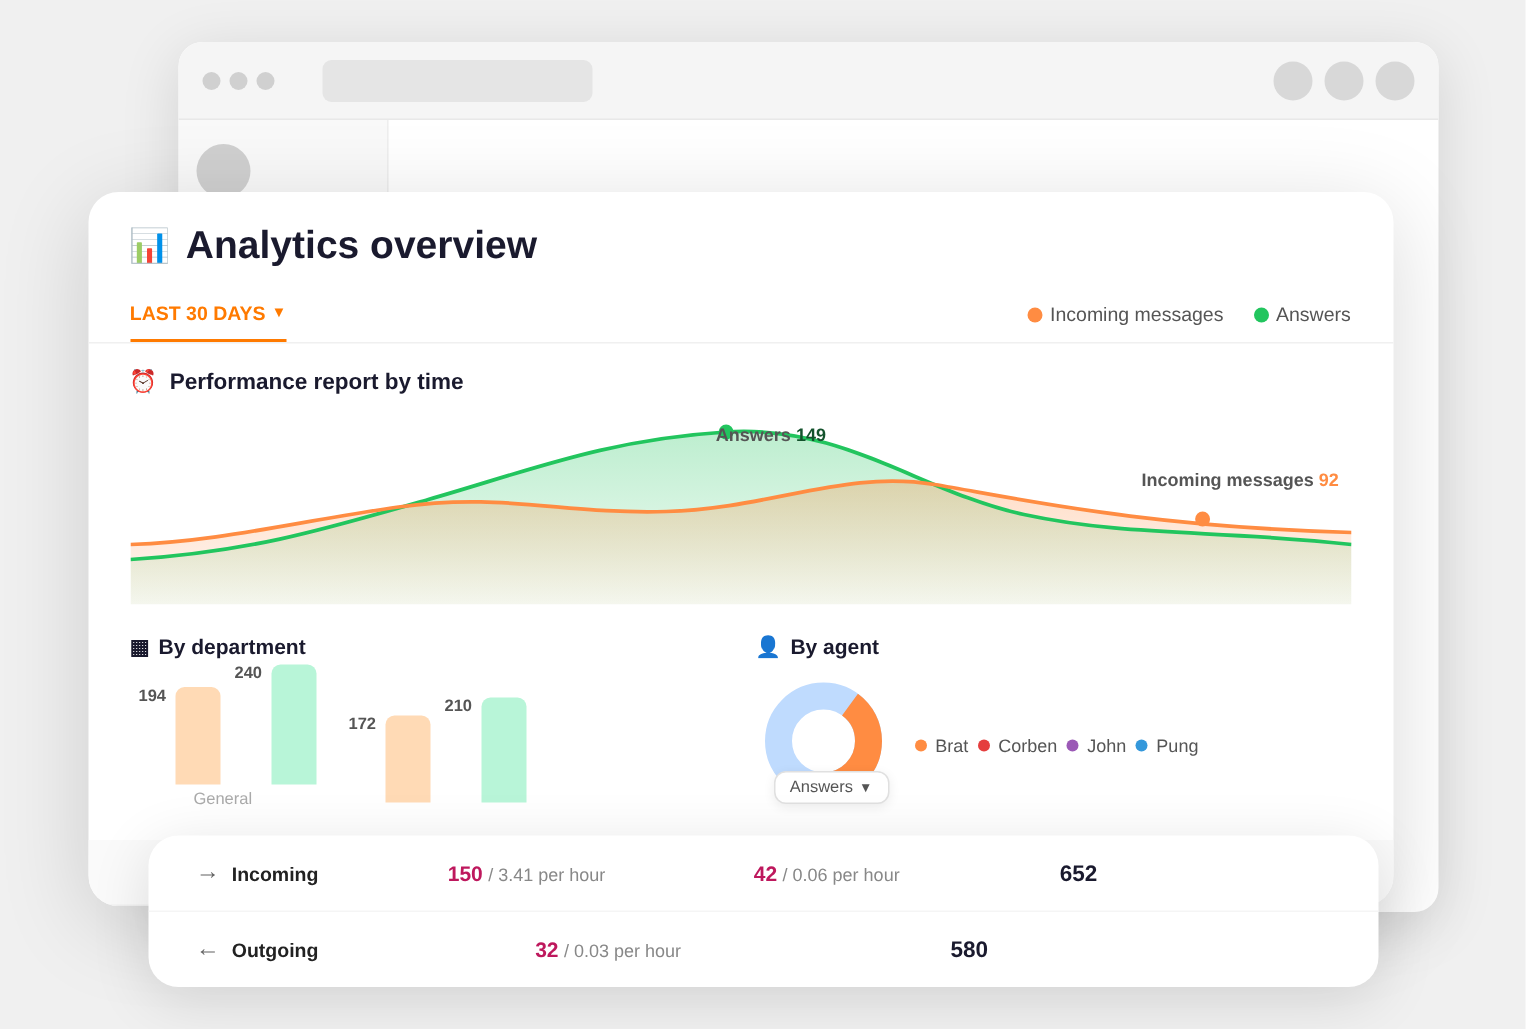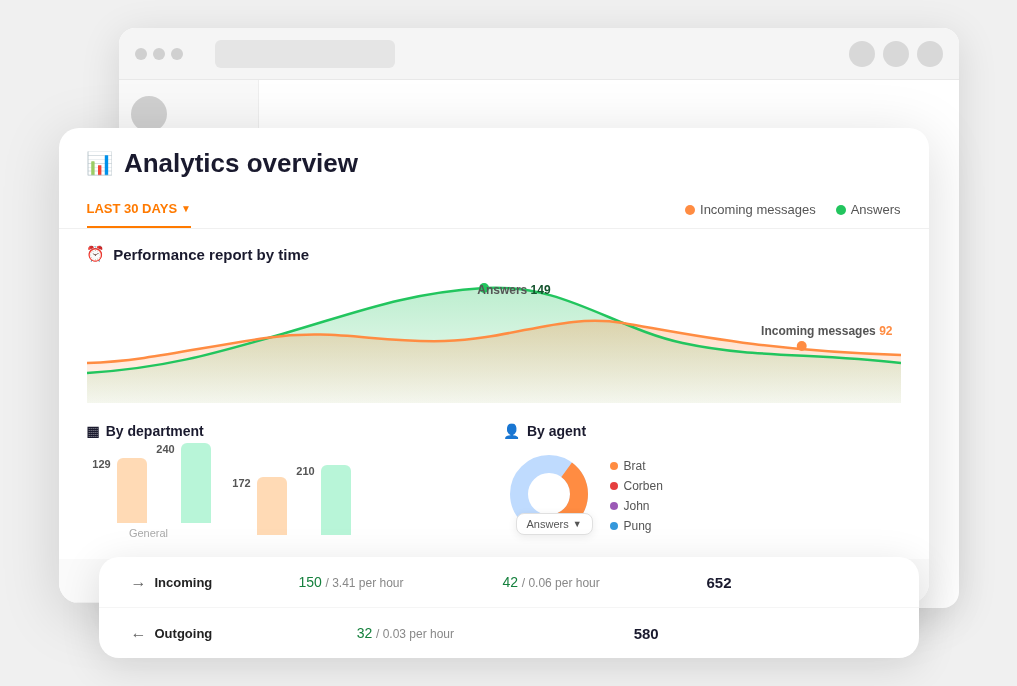--- a/index.html
+++ b/index.html
@@ -241,21 +241,21 @@
       top: 10px;
       left: 48%;
       color: #555;
     }
 
     .label-answers .count {
       color: #22c55e;
     }
 
     .label-incoming {
-      top: 51px;
+      top: 40px;
       right: 8px;
       color: #555;
     }
 
     .label-incoming .count {
       color: #ff7a00;
     }
 
     
     .bottom-section {
@@ -328,21 +328,21 @@
       gap: 16px;
     }
 
     .donut-svg {
       width: 90px;
       height: 90px;
     }
 
     .donut-legend {
       display: flex;
-      flex-direction: column;
+      flex-direction: row;
       gap: 6px;
     }
 
     .donut-legend-item {
       display: flex;
       align-items: center;
       gap: 6px;
       font-size: 12px;
       color: #555;
     }
@@ -433,23 +433,23 @@
       font-weight: 600;
       color: #222;
     }
 
     .row-arrow {
       font-size: 16px;
       color: #666;
     }
 
     .cell-main {
-      font-weight: 400;
+      font-weight: 700;
       font-size: 14px;
-      color: #15803d;
+      color: #be185d;
     }
 
     .cell-rate {
       font-size: 12px;
       color: #888;
     }
 
     .total-cell {
       font-weight: 700;
       font-size: 15px;
@@ -568,21 +568,21 @@
       <div class="dept-section">
         <div class="sub-section-title">
           <span>▦</span>
           <span>By department</span>
         </div>
         <div class="bar-chart-area">
 
           <div style="display:flex;flex-direction:column;align-items:center;">
             <div class="bar-pair">
               <div class="bar-wrapper">
-                <div class="bar-label-top">129</div>
+                <div class="bar-label-top">194</div>
                 <div class="bar" style="height:65px;background:#ffdab5;"></div>
               </div>
               <div class="bar-wrapper">
                 <div class="bar-label-top">240</div>
                 <div class="bar" style="height:80px;background:#b8f5d8;"></div>
               </div>
             </div>
             <div class="dept-label">General</div>
           </div>
 

